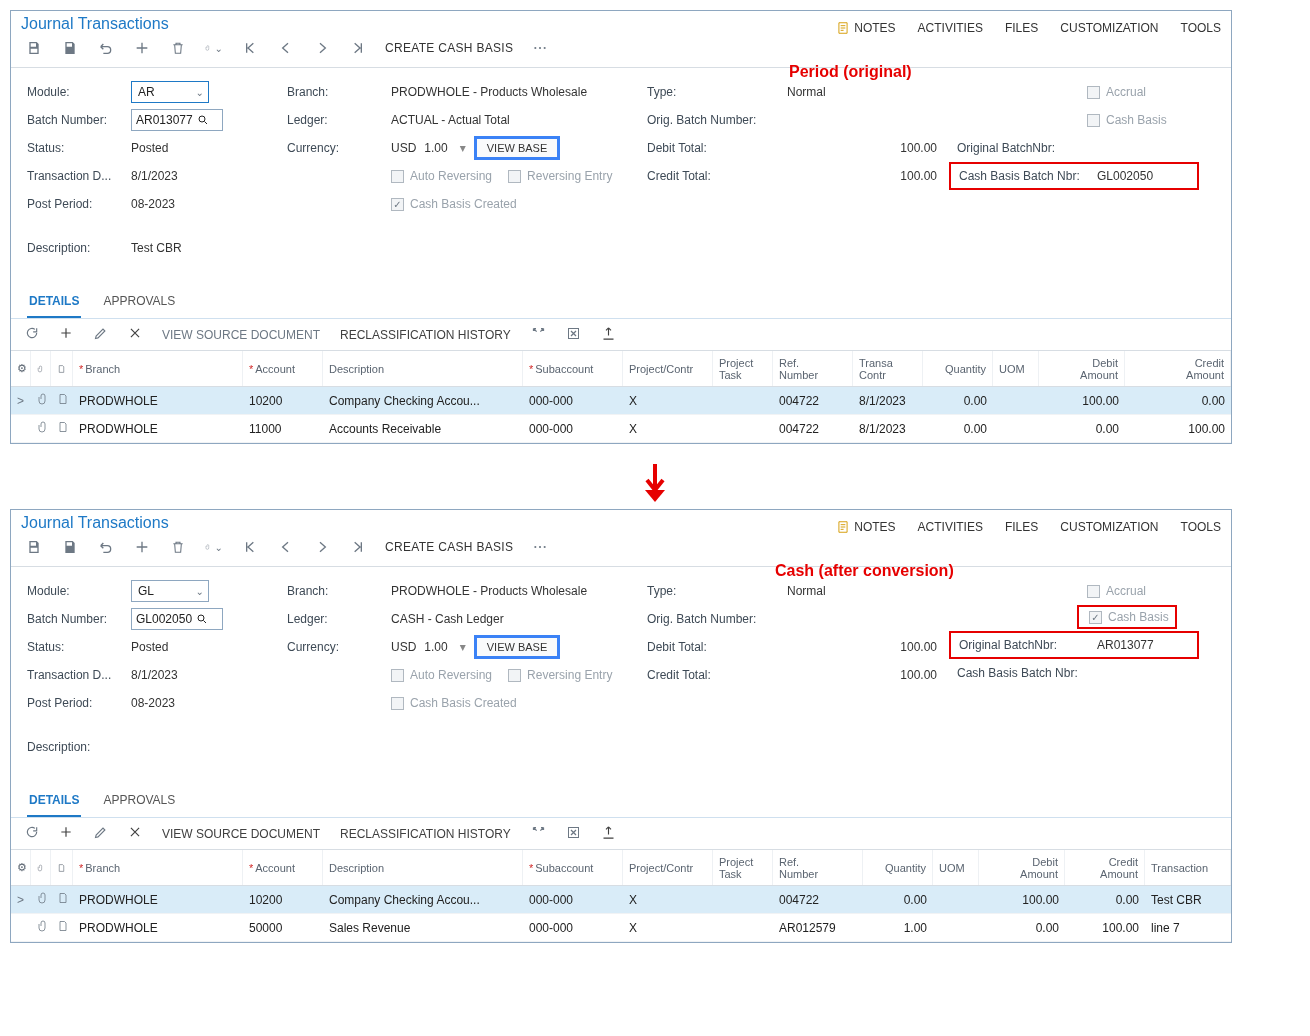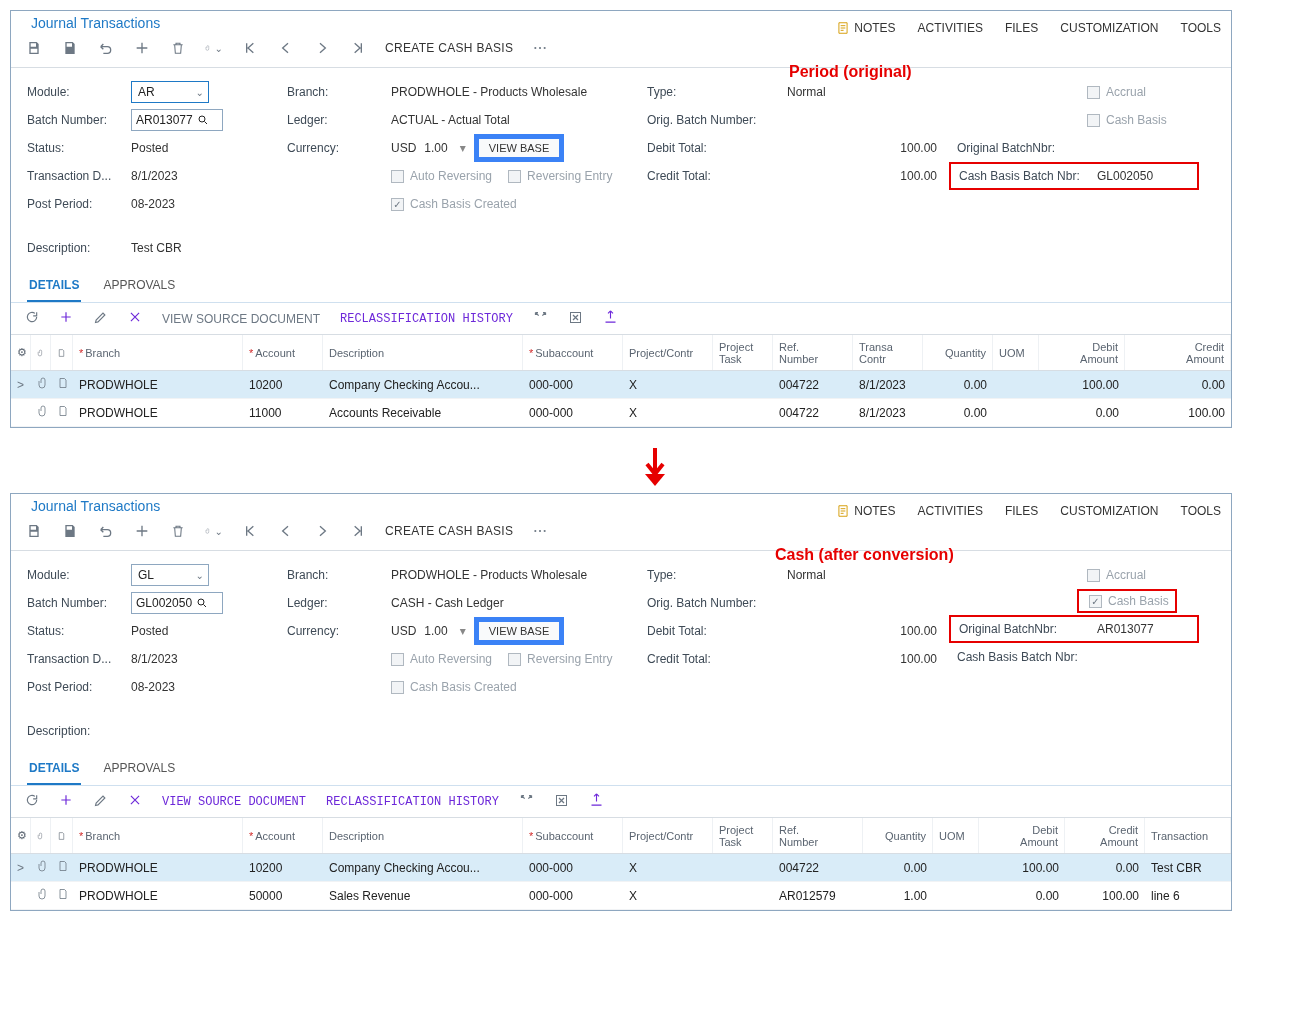--- a/index.html
+++ b/index.html
@@ -1,49 +1,49 @@
 <!DOCTYPE html>
 <html><head>
 <meta charset="utf-8">
 <style>
   :root { --blue:#1e79c6; --lightblue:#d9ecf8; --border:#d7dde3; --grey:#585858; --pale:#ecf5fc; --red:#e60000; }
   * { box-sizing:border-box; }
   body { margin:0; padding:10px; background:#fff; font-family:Arial,Helvetica,sans-serif; font-size:12px; color:#222; }
   .screen { border:1px solid #8ea7c0; width:1222px; margin-bottom:18px; background:#fff; }
   .hdr { display:flex; align-items:flex-start; padding:4px 10px 0 10px; }
   .hdr .title-wrap { flex:1; }
-  .breadcrumb { color:var(--blue); font-size:14px;margin-left:10px; }
+  .breadcrumb { color:var(--blue); font-size:16px; }
   .page-title { font-size:17px; color:#222; margin:1px 0 2px 0; }
   .hdr .links { display:flex; gap:22px; font-size:12px; color:#333; padding-top:6px; font-weight:500; }
   .notes-ico { display:inline-flex; align-items:center; gap:4px; }
   .notes-ico svg { width:14px; height:14px; }
   .toolbar { display:flex; align-items:center; gap:18px; padding:4px 14px 10px 14px; border-bottom:1px solid var(--border); }
   .toolbar .tb-btn { color:#6d7884; display:inline-flex; align-items:center; justify-content:center; width:18px; height:18px; }
   .toolbar .tb-btn svg { width:16px; height:16px; }
   .toolbar .txt-btn { color:#333; font-size:12px; letter-spacing:.3px; }
   .form-area { display:grid; grid-template-columns: 260px 360px 300px 260px; gap:0 0; padding:10px 6px 4px 16px; }
   .frow { display:flex; align-items:center; height:28px; }
   .flabel { width:104px; color:#3e4a56; font-size:12px; }
   .fval { font-size:12px; color:#333; }
   .input-box { display:inline-flex; align-items:center; border:1px solid #8ea7c0; height:22px; background:#fff; }
   .input-box.sel { width:78px; justify-content:space-between; padding:0 4px 0 6px; }
   .input-box.lookup { width:92px; padding:0 2px 0 4px; gap:4px; }
   .chevron { font-size:10px; color:#6d7884; }
   .mag { width:12px; height:12px; }
   .chk { display:inline-flex; align-items:center; gap:6px; color:#6d7884; font-size:12px; }
   .chk .box { width:13px; height:13px; border:1px solid #b0b8c0; background:#f2f4f6; display:inline-flex; align-items:center;justify-content:center;font-size:10px;color:#6d7884; }
   .chk.disabled { color:#9aa3ac; }
-  .btn-grey { border:5px solid #3b82f6; background:#f9fafb; padding:3px 10px; font-size:11px; color:#333; }
+  .btn-grey { border:3px solid #3b82f6; background:#f9fafb; padding:3px 10px; font-size:11px; color:#333; }
   .red-annot { color:var(--red); font-weight:bold; font-size:16px; position:absolute; }
   .red-box { border:2px solid var(--red); }
-  .tabs { display:flex; gap:20px; padding:0 16px; border-bottom:1px solid #cfe0ef; margin-top:4px; }
+  .tabs { display:flex; gap:20px; padding:0 16px; border-bottom:1px solid #cfe0ef; margin-top:20px; }
   .tab { padding:8px 2px; font-size:12px; color:#555; }
   .tab.active { color:var(--blue); border-bottom:2px solid var(--blue); font-weight:bold; }
   .grid-toolbar { display:flex; align-items:center; gap:20px; padding:6px 14px; height:32px; border-bottom:1px solid var(--border); color:#6d7884; font-size:12px; }
-  .grid-toolbar .dis { color:#6d28d9;font-family:Liberation Mono, monospace; }
+  .grid-toolbar .dis { color:#404040; }
   .grid { width:100%; }
   .grid-head { display:flex; background:#fff; border-bottom:1px solid var(--border); height:36px; align-items:center; font-size:11px; color:#5a6470; }
   .grid-head > div { padding:0 6px; border-right:1px solid #eef1f4; height:100%; display:flex; align-items:center; }
   .grid-row { display:flex; height:28px; align-items:center; font-size:12px; border-bottom:1px solid #f1f3f5; }
   .grid-row > div { padding:0 6px; overflow:hidden; white-space:nowrap; }
   .grid-row.sel { background:var(--lightblue); }
   .req::before { content:"*"; color:#d12a2a; margin-right:2px; }
   .file-ico { width:12px; height:14px; }
   .clip-ico { width:12px; height:14px; }
   .right { justify-content:flex-end; text-align:right; }
@@ -737,18 +737,18 @@
     <div style="width:200px">Sales Revenue</div>
     <div style="width:100px">000-000</div>
     <div style="width:90px">X</div>
     <div style="width:60px"></div>
     <div style="width:90px">AR012579</div>
 
     <div style="width:70px" class="right">1.00</div>
     <div style="width:46px"></div>
     <div style="width:86px" class="right">0.00</div>
     <div style="width:80px;flex:" class="right">100.00</div>
-    <div style="flex:1">line 6</div>
+    <div style="flex:1">line 7</div>
   </div>
         </div>
   </div>
 </div>
 </div>
 
 </body></html>

